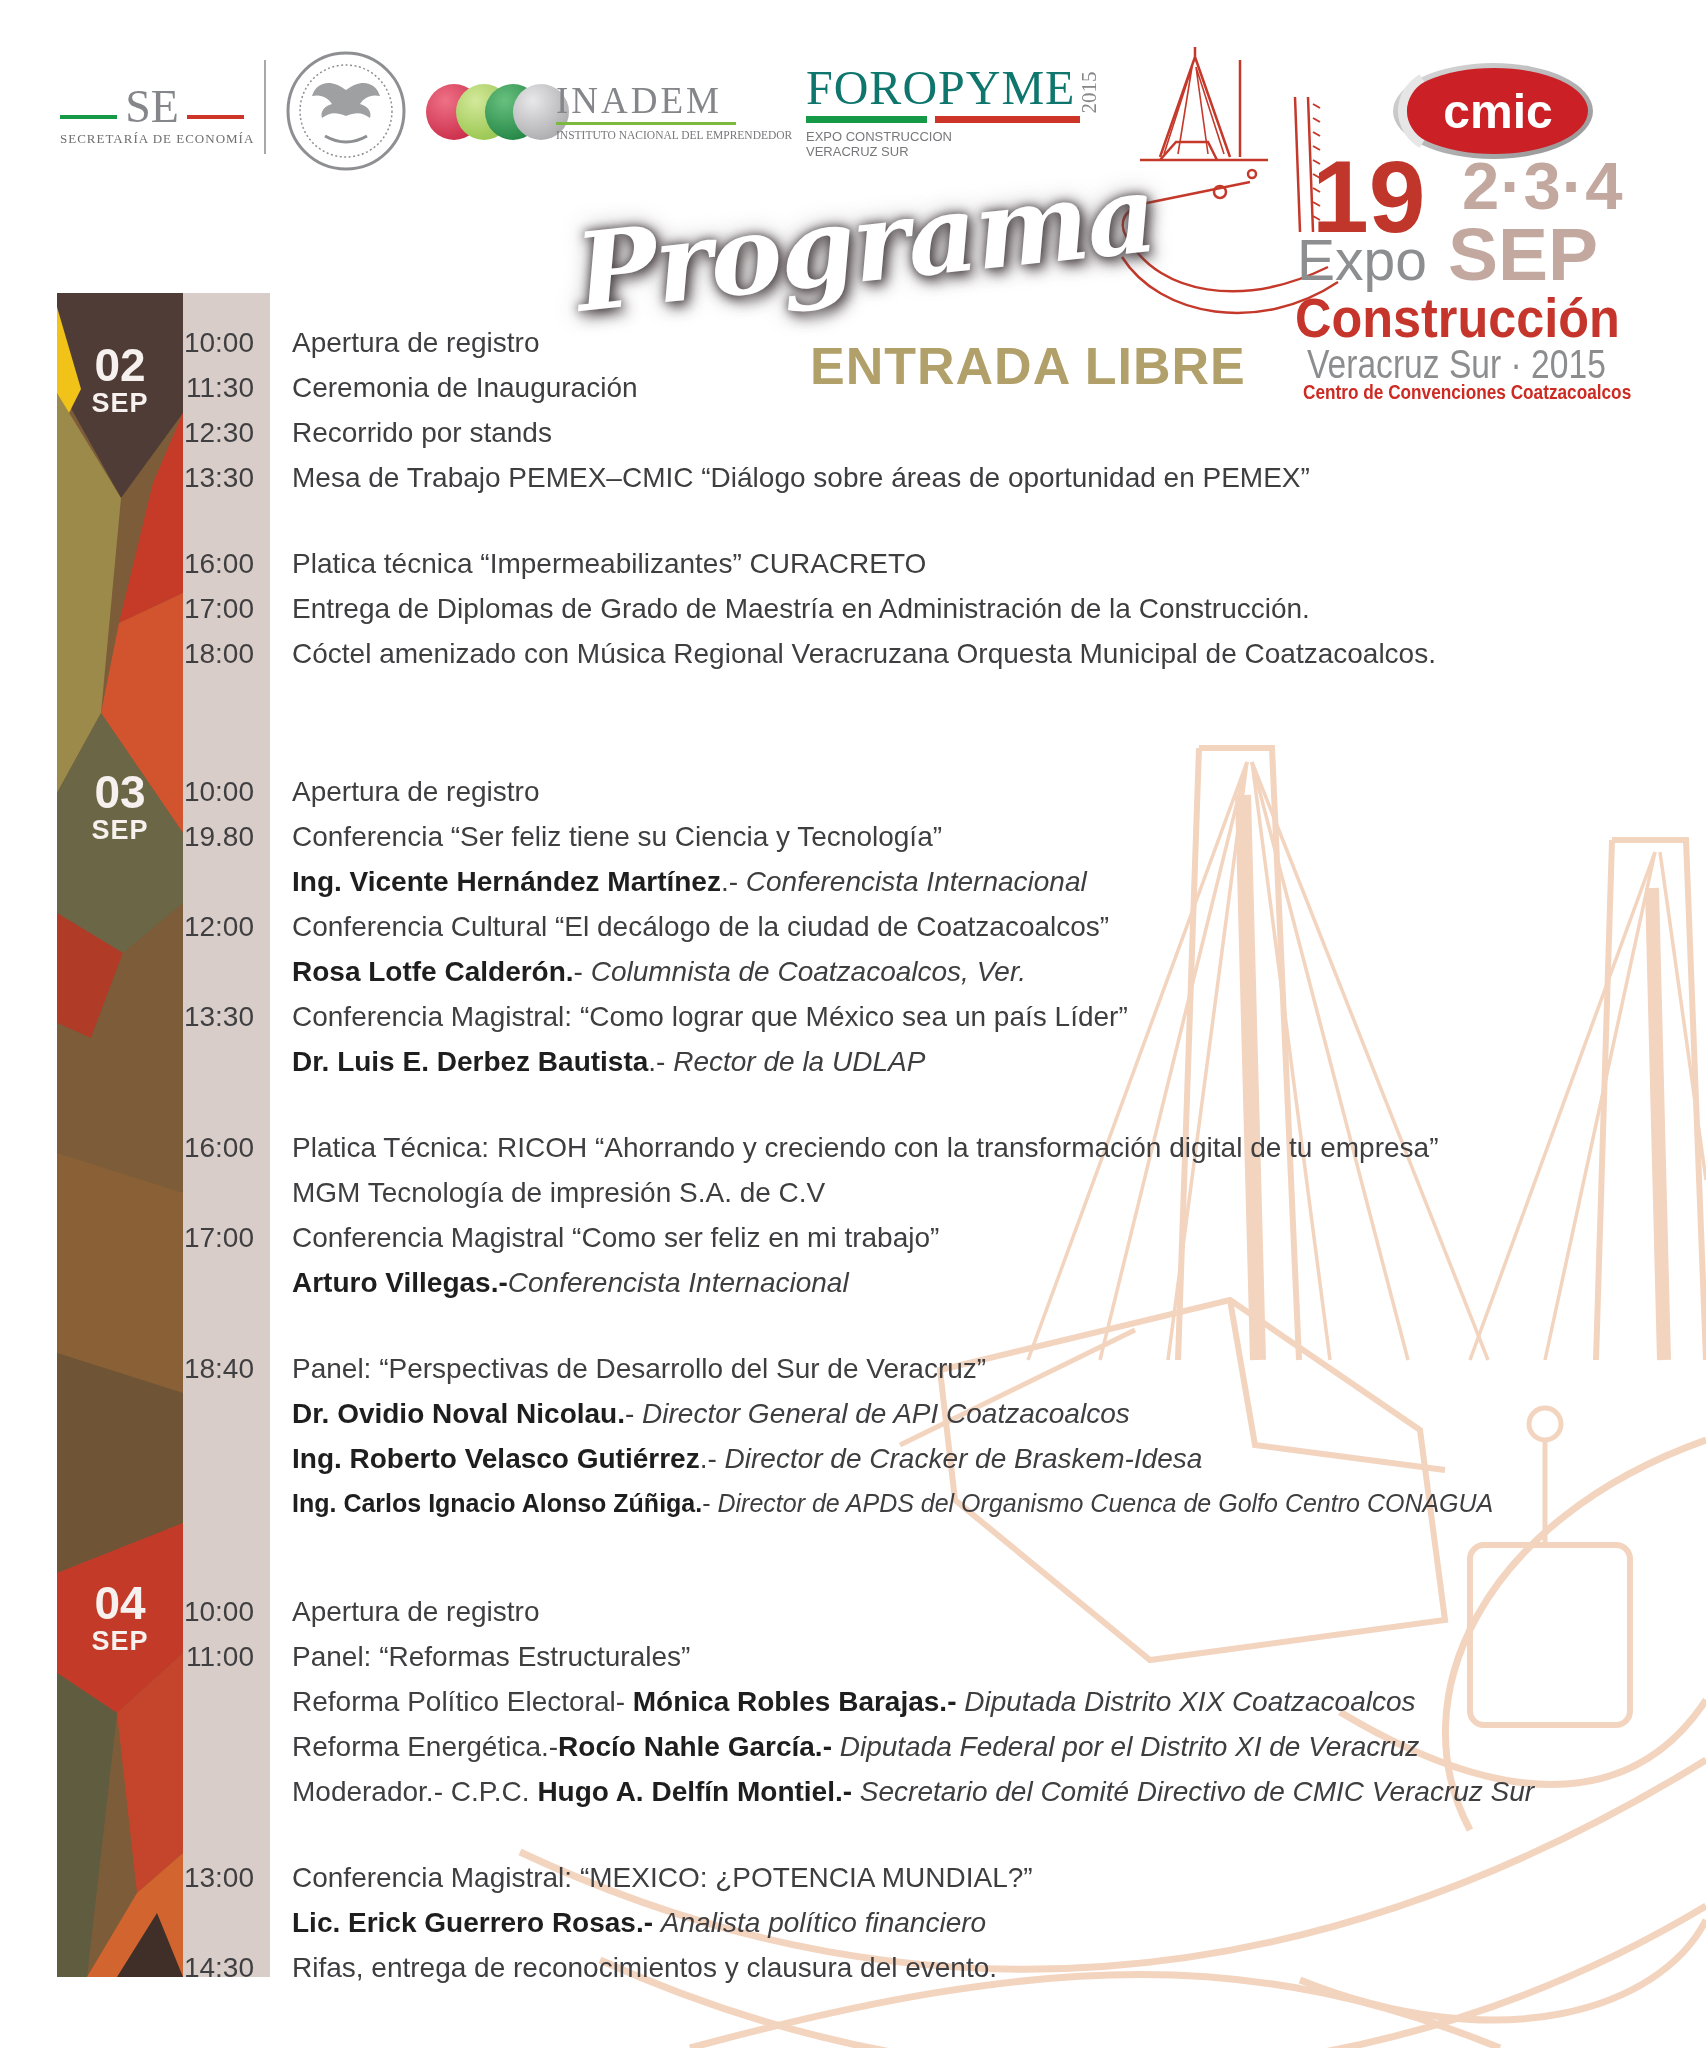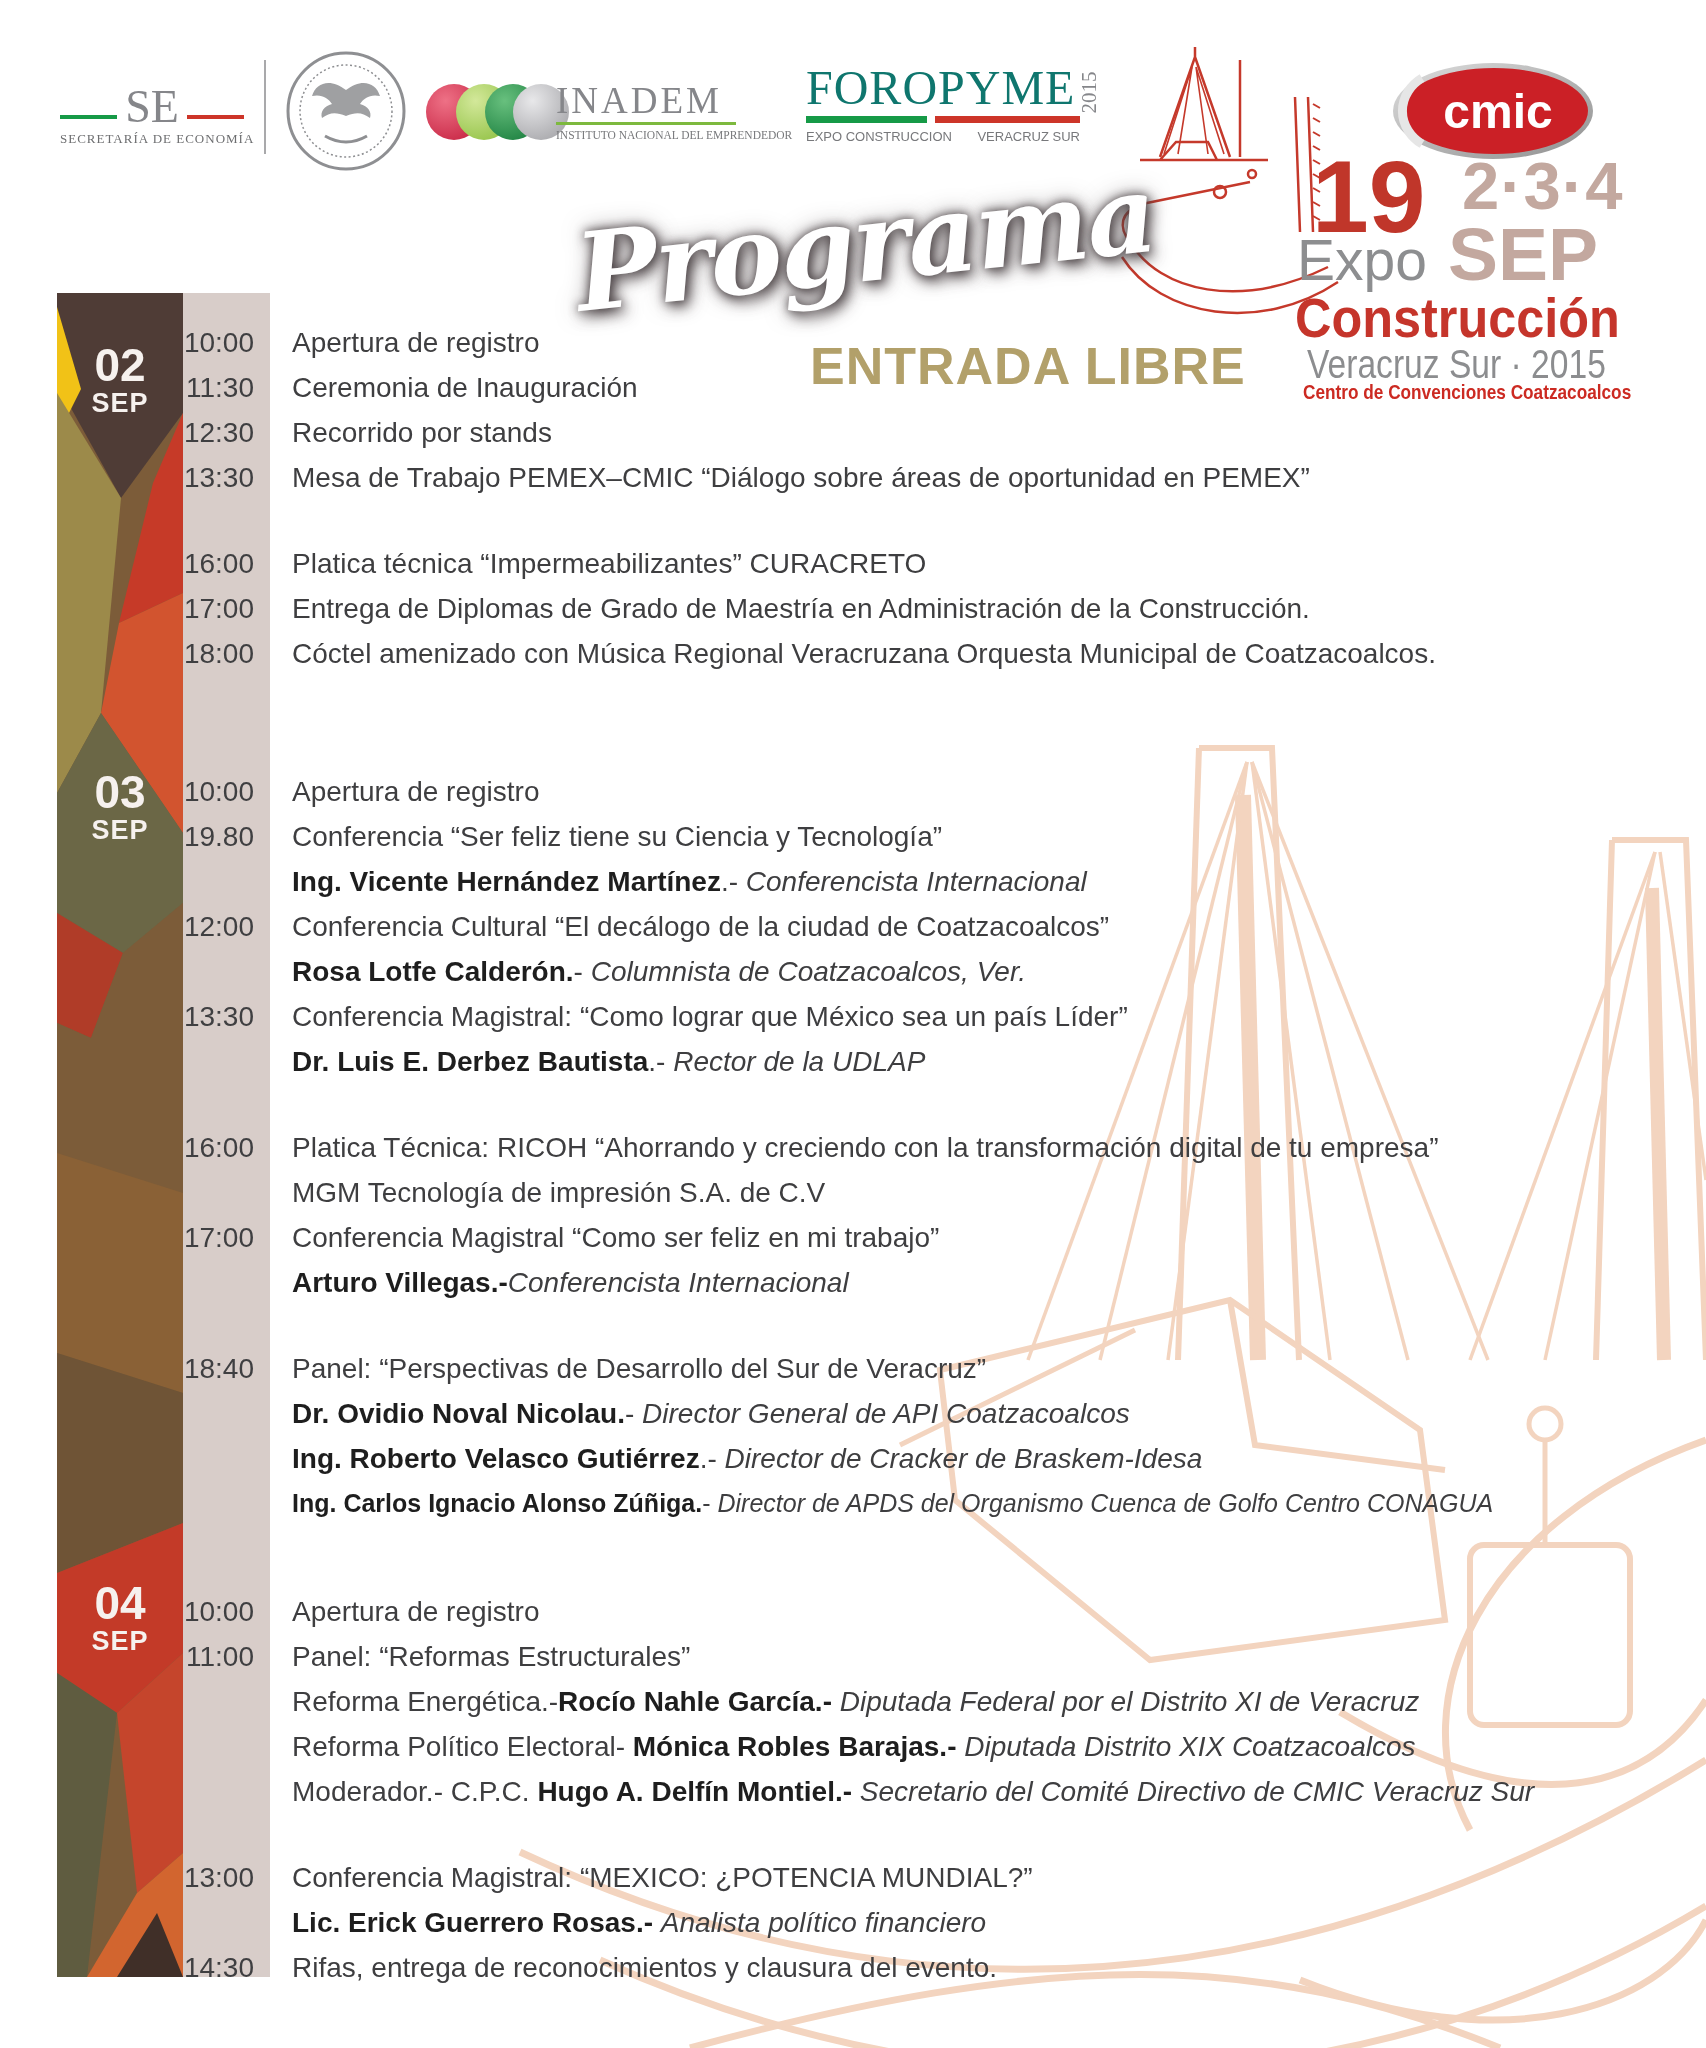--- a/index.html
+++ b/index.html
@@ -24,21 +24,21 @@
   .inadem-text{left:556px;top:82px;width:180px;}
   .inadem-name{font-family:"Liberation Serif",serif;font-size:37px;line-height:38px;letter-spacing:3px;color:#85868a;}
   .inadem-underline{height:3px;background:#7db93e;margin-top:2px;}
   .inadem-sub{font-family:"Liberation Serif",serif;font-size:11.5px;color:#77787b;margin-top:4px;white-space:nowrap;}
   .foropyme{left:806px;top:64px;width:274px;}
   .foropyme-name{font-family:"Liberation Serif",serif;font-size:48px;line-height:48px;letter-spacing:1px;color:#0f766e;white-space:nowrap;}
   .foropyme-bars{display:flex;margin-top:4px;height:7px;}
   .bar-green{width:44%;background:#169a47;}
   .bar-gap{width:3%;}
   .bar-red{flex:1;background:#cd3529;}
-  .foropyme-sub{display:flex;justify-content:space-between;font-size:13px;color:#77787b;margin-top:6px;}
+  .foropyme-sub{display:flex;justify-content:space-between;font-size:13px;color:#77787b;margin-top:6px;flex-direction:column;}
   .foropyme-year{position:absolute;right:-30px;top:16px;font-family:"Liberation Serif",serif;font-size:21px;
                  color:#85868a;transform:rotate(-90deg);}
 
   
   .script-title{left:575px;top:185px;width:540px;text-align:center;
      font-family:"DejaVu Serif",serif;font-style:italic;font-weight:bold;font-size:108px;line-height:120px;
      color:#ffffff;transform:rotate(-6deg);letter-spacing:-2px;z-index:4;
      text-shadow:0 0 10px rgba(72,64,66,.9),0 0 22px rgba(72,64,66,.55),4px 6px 14px rgba(72,64,66,.8);}
   .free-entry{left:810px;top:336px;font-size:52px;font-weight:bold;letter-spacing:1px;color:#b2a06a;z-index:4;white-space:nowrap;}
 
@@ -353,25 +353,25 @@
         <div class="row">
           <span class="time">10:00</span>
           <span class="txt"><span class="s-n">Apertura de registro</span></span>
         </div>
         <div class="row">
           <span class="time">11:00</span>
           <span class="txt"><span class="s-n">Panel: “Reformas Estructurales”</span></span>
         </div>
         <div class="row">
           <span class="time"></span>
+          <span class="txt"><span class="s-n">Reforma Político Electoral- </span><span class="s-b">Mónica Robles Barajas.- </span><span class="s-i">Diputada Distrito XIX Coatzacoalcos</span></span>
+        </div>
+        <div class="row">
+          <span class="time"></span>
           <span class="txt"><span class="s-n">Reforma Energética.-</span><span class="s-b">Rocío Nahle García.- </span><span class="s-i">Diputada Federal por el Distrito XI de Veracruz</span></span>
-        </div>
-        <div class="row">
-          <span class="time"></span>
-          <span class="txt"><span class="s-n">Reforma Político Electoral- </span><span class="s-b">Mónica Robles Barajas.- </span><span class="s-i">Diputada Distrito XIX Coatzacoalcos</span></span>
         </div>
         <div class="row">
           <span class="time"></span>
           <span class="txt"><span class="s-n">Moderador.- C.P.C. </span><span class="s-b">Hugo A. Delfín Montiel.- </span><span class="s-i">Secretario del Comité Directivo de CMIC Veracruz Sur</span></span>
         </div>
         <div class="gap"></div>
         <div class="row">
           <span class="time">13:00</span>
           <span class="txt"><span class="s-n">Conferencia Magistral: “MEXICO: ¿POTENCIA MUNDIAL?”</span></span>
         </div>

